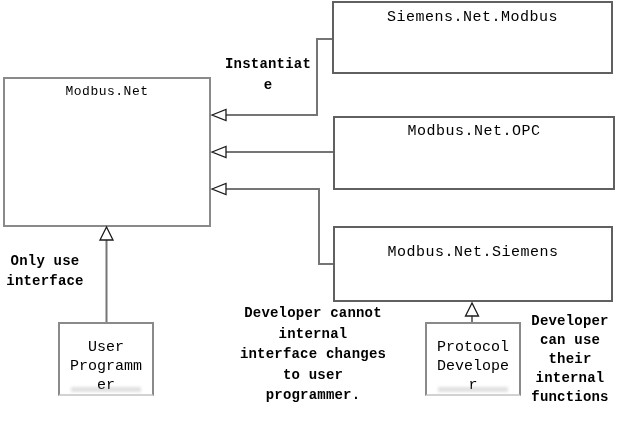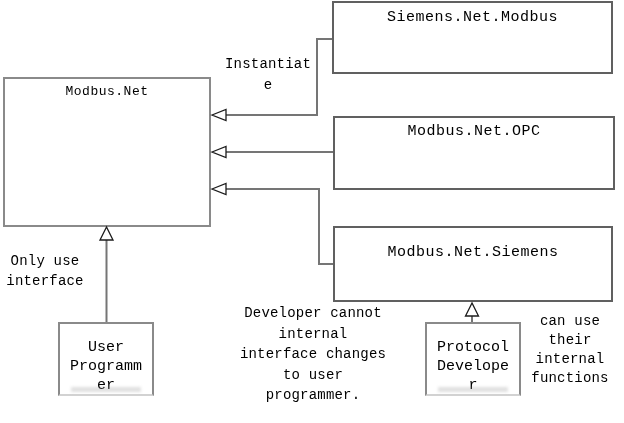--- a/index.html
+++ b/index.html
@@ -72,21 +72,21 @@
     filter: blur(1.5px);
   }
   
   .annotation {
     position: absolute;
     text-align: center;
     font-size: 14px;
     letter-spacing: 0.2px;
     white-space: nowrap;
   }
-  .annotation span { display: block; }
+  .annotation span { display: block; font-weight: bold; }
   #label-instantiate        { left: 213px; top: 54px;  width: 110px; line-height: 21px; }
   #label-only-use-interface { left: 4px;   top: 251px; width: 82px;  line-height: 20px; }
   #label-developer-cannot   { left: 228px; top: 303px; width: 170px; line-height: 20.5px; }
   #label-developer-can      { left: 526px; top: 312px; width: 88px;  line-height: 19px; }
   
   #connector-layer {
     position: absolute;
     left: 0; top: 0;
     width: 624px; height: 423px;
     pointer-events: none;
@@ -139,20 +139,21 @@
 
   <div class="annotation" id="label-developer-cannot">
     <span>Developer cannot</span>
     <span>internal</span>
     <span>interface changes</span>
     <span>to user</span>
     <span>programmer.</span>
   </div>
 
   <div class="annotation" id="label-developer-can">
+    <span>Developer</span>
     <span>can use</span>
     <span>their</span>
     <span>internal</span>
     <span>functions</span>
   </div>
 
   <svg id="connector-layer" viewBox="0 0 624 423" xmlns="http://www.w3.org/2000/svg">
 
     <polyline points="332,39 317,39 317,115 226,115" fill="none" stroke-width="2" stroke="#757575"></polyline>
     <polygon points="212,115 226,109.5 226,120.5" stroke-width="1.3" fill="#ffffff" stroke="#1c1c1c"></polygon>

